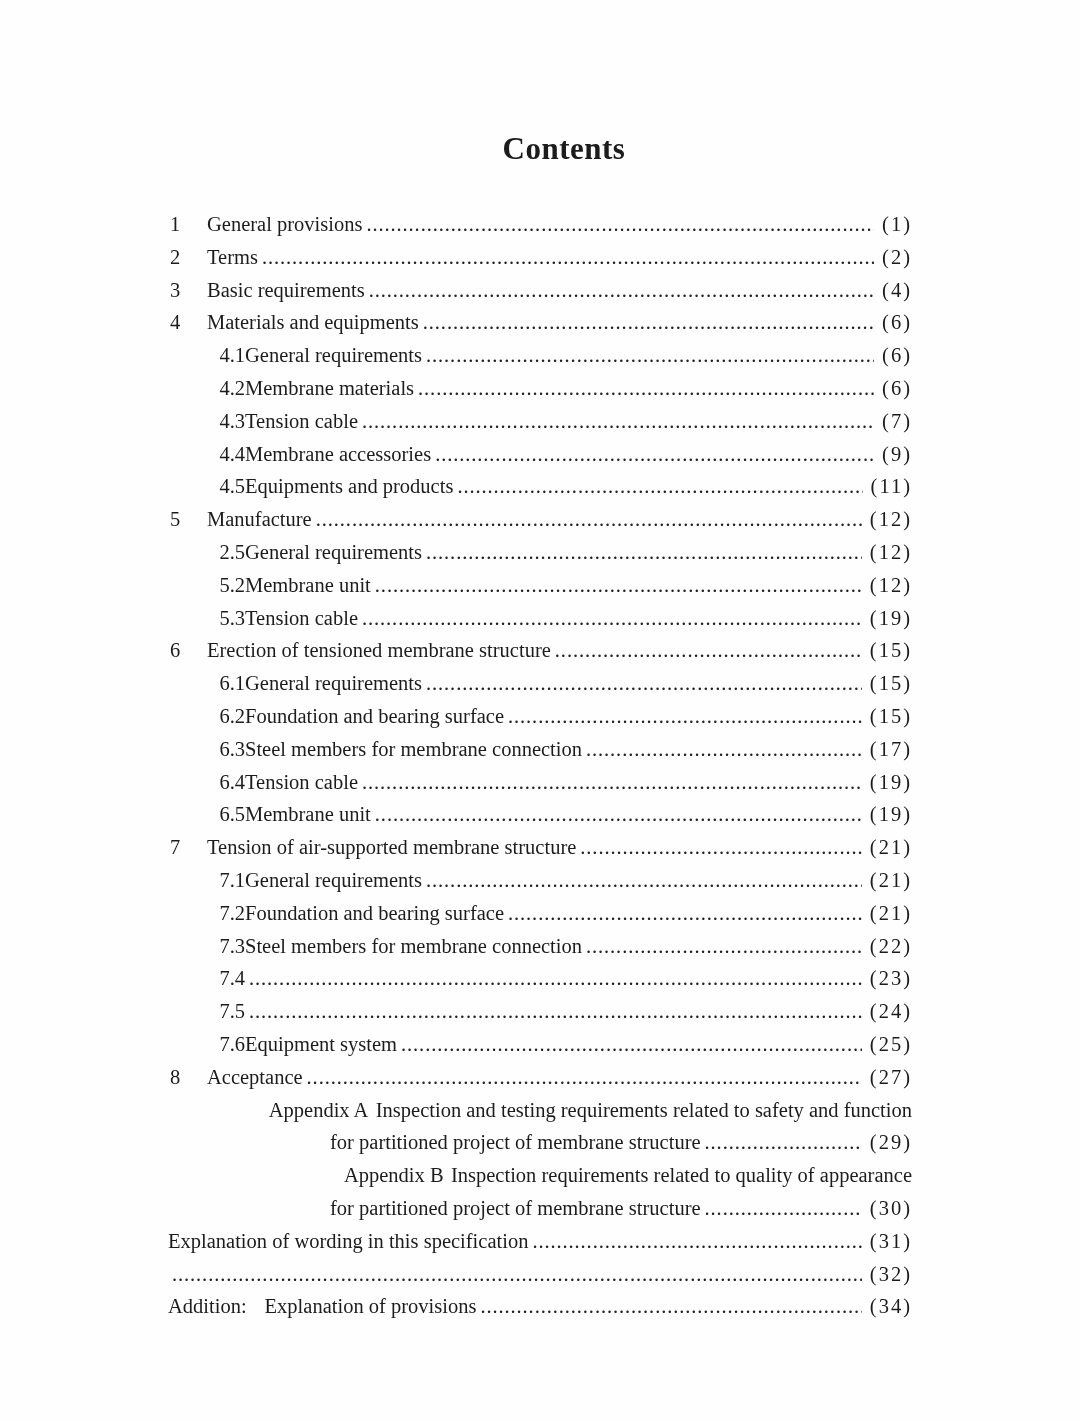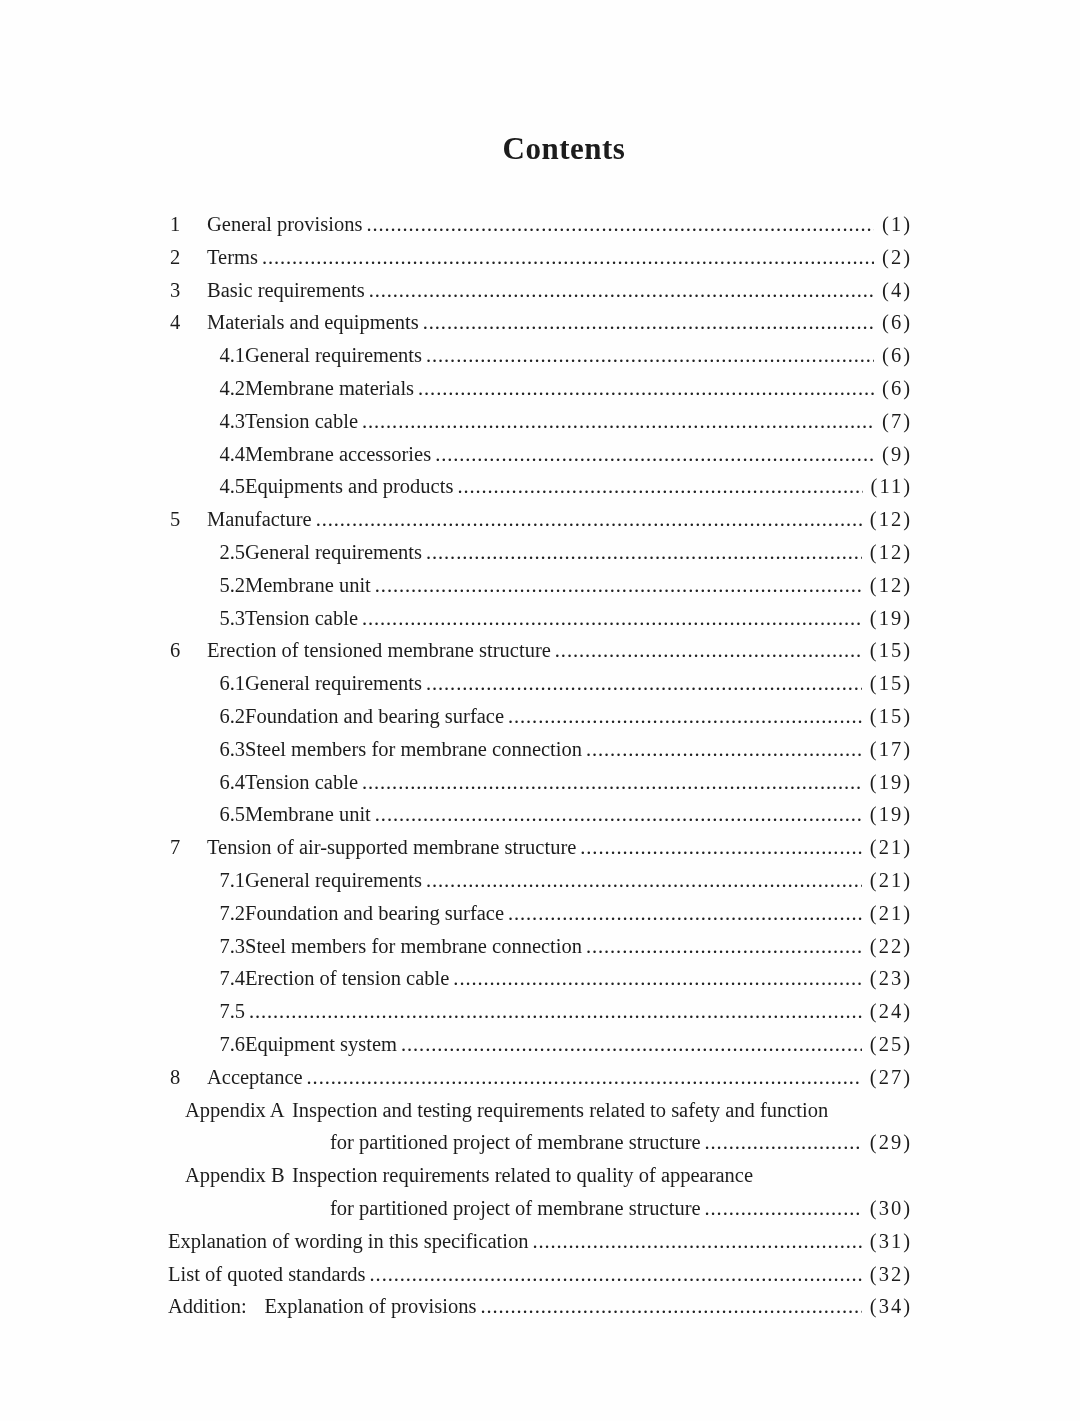--- a/index.html
+++ b/index.html
@@ -58,21 +58,21 @@
   }
 
   
   .l1 .num { width: 37px; padding-left: 2px; }
 
   
   .l2 { padding-left: 35px; }
   .l2 .num { width: 42px; text-align: right; }
 
   
-  .apxh { padding-left: 17px; }
+  .apxh { padding-left: 17px; justify-content: flex-end; }
   .apxh .num { width: 107px; }
 
   
   .apxc { padding-left: 162px; justify-content: flex-end; }
 
   
   .plain { padding-left: 0; }
 
   
   .plainnum .num { margin-right: 18px; text-align: right; }
@@ -217,21 +217,20 @@
     <span class="pagenum">(21)</span>
   </div>
       <div class="row l2">
     <span class="num">7.3</span>
     <span class="label">Steel members for membrane connection</span>
     <span class="leader"></span>
     <span class="pagenum">(22)</span>
   </div>
       <div class="row l2">
     <span class="num">7.4</span>
-    <span class="label">Erection of tension cable</span>
     <span class="leader"></span>
     <span class="pagenum">(23)</span>
   </div>
       <div class="row l2">
     <span class="num">7.5</span>
     <span class="leader"></span>
     <span class="pagenum">(24)</span>
   </div>
       <div class="row l2">
     <span class="num">7.6</span>
@@ -268,21 +267,20 @@
     <span class="pagenum">(30)</span>
   </div>
       <div class="row plain">
 
     <span class="label">Explanation of wording in this specification</span>
     <span class="leader"></span>
     <span class="pagenum">(31)</span>
   </div>
       <div class="row plain">
 
-    <span class="label">List of quoted standards</span>
     <span class="leader"></span>
     <span class="pagenum">(32)</span>
   </div>
       <div class="row plainnum">
     <span class="num">Addition:</span>
     <span class="label">Explanation of provisions</span>
     <span class="leader"></span>
     <span class="pagenum">(34)</span>
   </div>
     </div>

